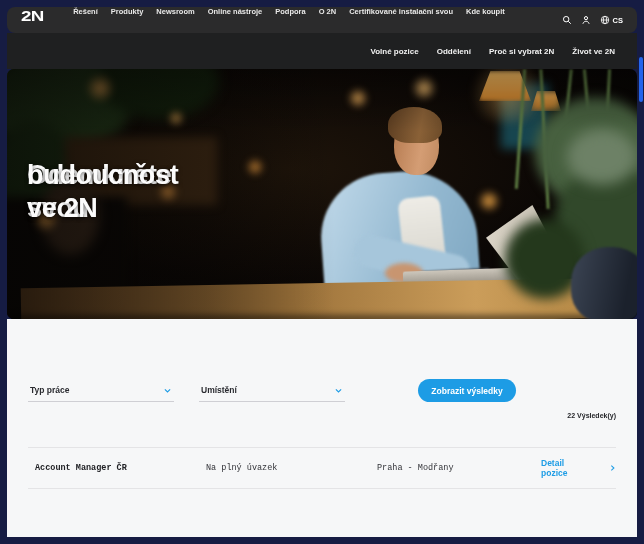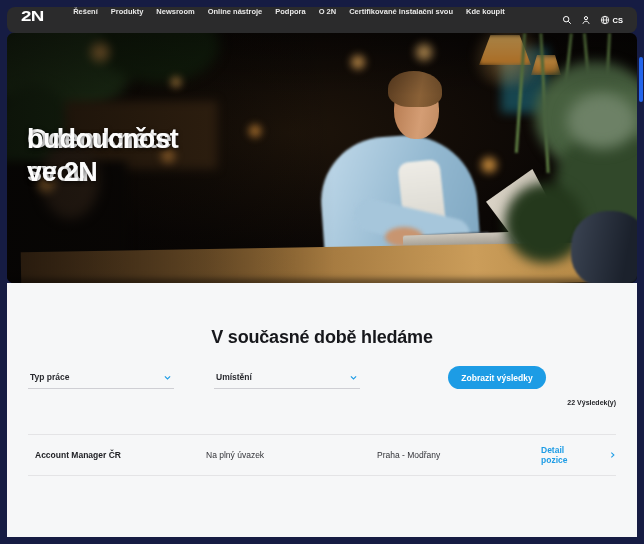--- a/index.html
+++ b/index.html
@@ -110,34 +110,34 @@
   .hero-shade { left:0; top:0; width:630px; height:250px;
     background:linear-gradient(90deg,rgba(4,3,2,.62) 0%,rgba(4,3,2,.3) 32%,rgba(4,3,2,0) 52%),
                linear-gradient(rgba(0,0,0,.35),rgba(0,0,0,0) 25%); }
   .hero-title { left:20px; top:90px; color:#fcfcfc; font-size:27px; font-weight:700;
     line-height:33px; letter-spacing:-0.3px; text-shadow:0 1px 4px rgba(0,0,0,.6); }
 
   
   .jobs { flex:1; background:#f6f7f8; position:relative; padding:0 21px; }
   .jobs-heading { text-align:center; padding-top:44px; font-size:18px; font-weight:700;
     color:#17181c; letter-spacing:-0.2px; }
-  .filter-row { margin-top:18px; display:grid; grid-template-columns:146px 146px 146px 1fr;
-    column-gap:40px; align-items:end; }
+  .filter-row { margin-top:60px; display:grid; grid-template-columns:146px 146px 146px 1fr;
+    column-gap:25px; align-items:end; }
   .select { display:flex; align-items:center; justify-content:space-between;
     border-bottom:1px solid #cfcfd4; padding:0 2px 6px 2px; cursor:pointer; }
   .select .lbl { font-size:8.5px; font-weight:700; color:#2a2b30; }
   .btn { justify-self:end; width:98px; height:23px; border:none; border-radius:12px;
     color:#fff; font-size:8.5px; font-weight:700; font-family:"Liberation Sans",sans-serif;
     cursor:pointer; }
   .results { text-align:right; margin-top:10px; font-size:7px; font-weight:700; color:#26272b; }
   .job-list { margin-top:28px; }
   .divider { height:1px; background:#e4e4e6; }
   .job-row { display:grid; grid-template-columns:146px 146px 146px 1fr; column-gap:25px;
     align-items:center; height:40px; }
-  .job-row .cell { font-size:8.5px; color:#323338; padding-left:7px; }
+  .job-row .cell { font-size:8.5px; color:#323338; padding-left:7px;font-family:Liberation Mono, monospace; }
   .job-row .title { font-weight:700; color:#212226; }
   .job-link { justify-self:end; display:flex; align-items:center; gap:23px;
     font-size:8.5px; font-weight:700; cursor:pointer; }
 
   .scrollbar-thumb { position:absolute; right:1px; top:57px; width:4px; height:45px;
     border-radius:2px; }
 </style>
 </head>
 <body>
 
@@ -168,20 +168,26 @@
         <svg width="10" height="10" viewBox="0 0 24 24" fill="none" stroke="#fff" stroke-width="2">
             <circle cx="12" cy="12" r="9"></circle>
             <ellipse cx="12" cy="12" rx="4" ry="9"></ellipse>
             <line x1="3" y1="12" x2="21" y2="12"></line>
           </svg>
         <span>CS</span>
       </div>
     </div>
   </div>
 
+  <div class="subnav">
+    <span>Volné pozice</span>
+    <span>Oddělení</span>
+    <span>Proč si vybrat 2N</span>
+    <span>Život ve 2N</span>
+  </div>
 
   <div class="hero">
     <div class="foliage f-tl1"></div>
     <div class="foliage f-tl2"></div>
     <div class="foliage f-tl3"></div>
     <div class="wood-panel"></div>
     <div class="silhouette"></div>
     <div class="blur-person"></div>
     <div class="teal-wall"></div>
     <div class="lamp-glow"></div>
@@ -218,21 +224,20 @@
     <div class="foliage plant-hl"></div>
     <div class="pot"></div>
     <div class="hero-shade"></div>
     <div class="hero-title">
       <div>Odemkněte svou</div>
       <div>budoucnost ve 2N</div>
     </div>
   </div>
 
   <div class="jobs">
-    <div class="jobs-heading">V současné době hledáme</div>
 
     <div class="filter-row">
       <div class="select">
         <span class="lbl">Typ práce</span>
         <svg width="9" height="9" viewBox="0 0 24 24" fill="none" stroke="#1d9ce5" stroke-width="3">
             <polyline points="5 9 12 16 19 9"></polyline>
           </svg>
       </div>
       <div class="select">
         <span class="lbl">Umístění</span>

